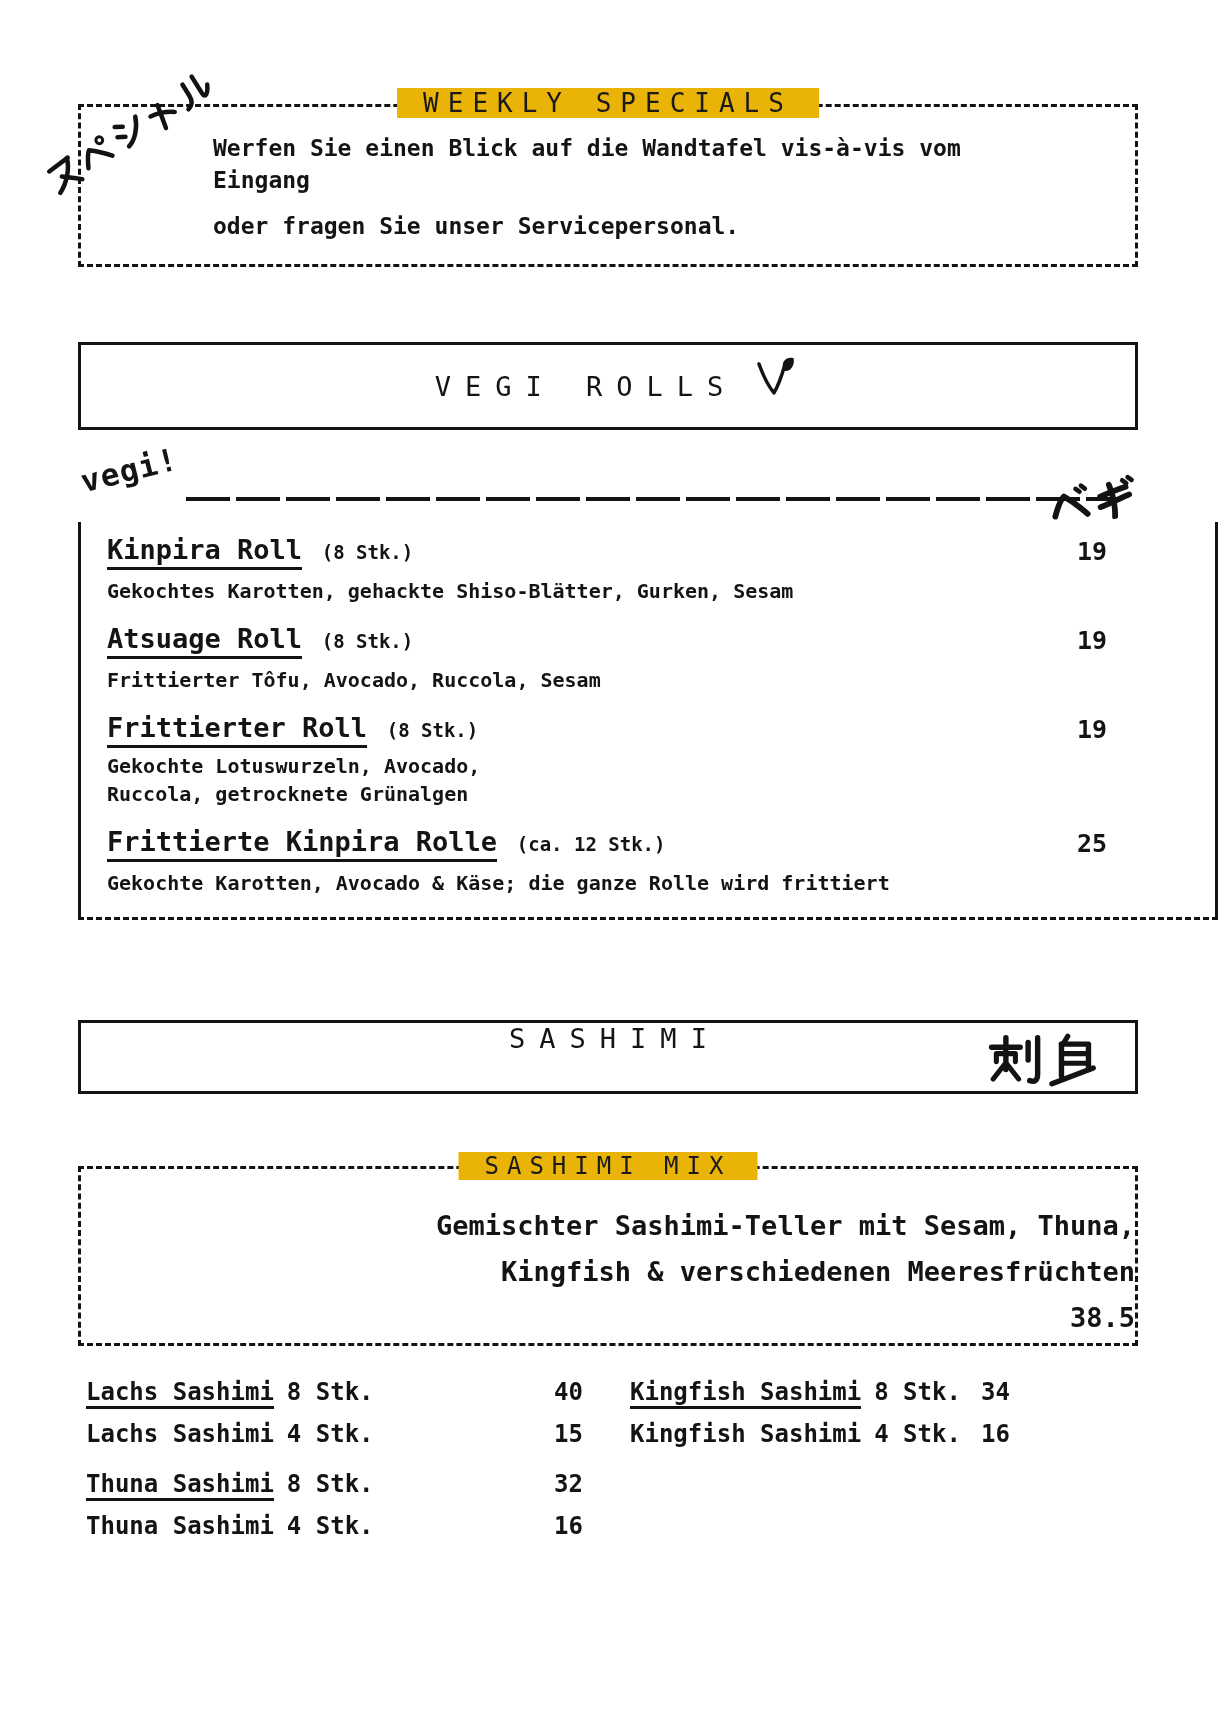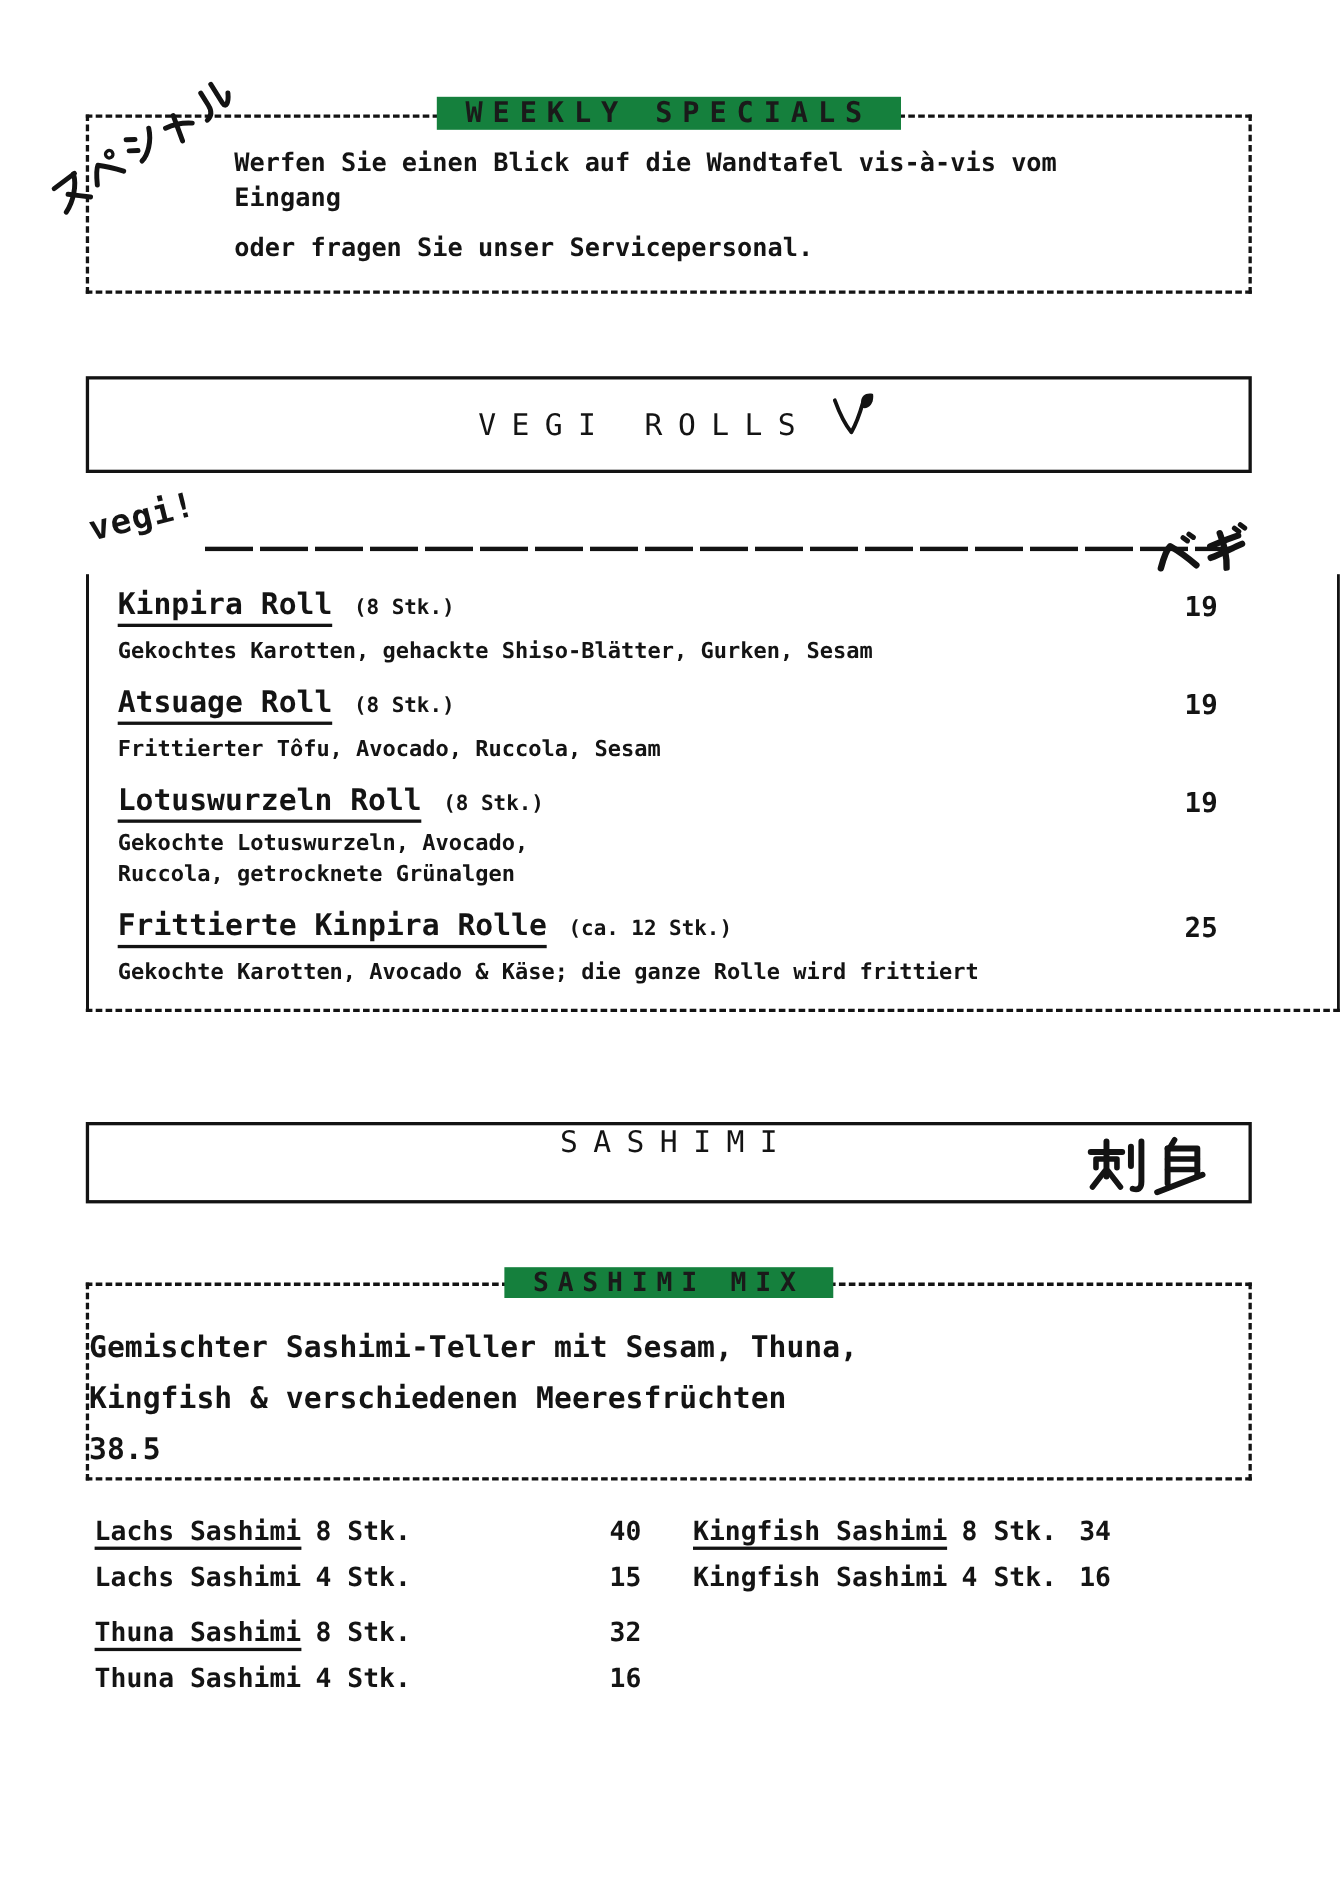--- a/index.html
+++ b/index.html
@@ -9,22 +9,22 @@
     font-family:"DejaVu Sans Mono","Liberation Mono",monospace;
     overflow:hidden;
   }
   .box{position:absolute;box-sizing:border-box;}
   svg .st{fill:none;stroke:#131313;stroke-linecap:round;stroke-linejoin:round;}
 
   
   #specials-box{left:78px;top:104px;width:1060px;height:163px;border:3px dashed #131313;}
   .border-label{
     position:absolute;top:-19px;left:50%;transform:translateX(-50%);
-    background:#15803d;padding:0 26px;white-space:nowrap;
-    font-size:26px;letter-spacing:9px;font-weight:bold;color:#1a1a1a;
+    background:#eab308;padding:0 26px;white-space:nowrap;
+    font-size:26px;letter-spacing:9px;font-weight:normal;color:#1a1a1a;
   }
   #specials-text{padding:26px 18px 0 132px;font-size:23px;font-weight:bold;line-height:1.38;}
   #specials-line3{margin-top:15px;}
   #kana-specials{
     position:absolute;left:50px;top:158px;width:196px;height:52px;
     transform:rotate(-32deg);transform-origin:left center;
   }
 
   
   #vegi-header-box{
@@ -60,21 +60,21 @@
 
   
   #sashimi-header-box{
     left:78px;top:1020px;width:1060px;height:74px;border:3px solid #131313;
     display:flex;justify-content:center;
   }
   #sashimi-header-box .hdr{font-size:27px;letter-spacing:14px;padding-left:14px;}
   #kanji-sashimi{position:absolute;right:32px;top:10px;}
 
   
-  #mix-box{left:78px;top:1166px;width:1060px;height:180px;border:3px dashed #131313;text-align:left;}
+  #mix-box{left:78px;top:1166px;width:1060px;height:180px;border:3px dashed #131313;text-align:right;}
   #mix-box .border-label{font-size:24px;letter-spacing:8px;top:-17px;}
   #mix-content{padding-top:34px;font-size:27px;font-weight:bold;line-height:46px;}
 
   
   #sashimi-list{left:78px;top:1378px;width:1060px;height:210px;}
   .scol-left{position:absolute;left:8px;top:0;width:497px;}
   .scol-right{position:absolute;left:552px;top:0;width:380px;}
   .srow{position:relative;height:29px;margin-bottom:13px;font-size:24px;font-weight:bold;white-space:nowrap;}
   .srow .qty{margin-left:13px;}
   .srow .price{position:absolute;right:0;top:0;}
@@ -168,21 +168,21 @@
   </div>
 
   <div class="mi">
     <span class="mi-name">Atsuage Roll</span>
     <span class="mi-portion">(8 Stk.)</span>
     <span class="mi-price">19</span>
     <div class="mi-desc">Frittierter Tôfu, Avocado, Ruccola, Sesam</div>
   </div>
 
   <div class="mi">
-    <span class="mi-name">Lotuswurzeln Roll</span>
+    <span class="mi-name">Frittierter Roll</span>
     <span class="mi-portion">(8 Stk.)</span>
     <span class="mi-price">19</span>
     <div class="mi-desc" style="margin-top:4px;">
       <div>Gekochte Lotuswurzeln, Avocado,</div>
       <div>Ruccola, getrocknete Grünalgen</div>
     </div>
   </div>
 
   <div class="mi">
     <span class="mi-name">Frittierte Kinpira Rolle</span>

